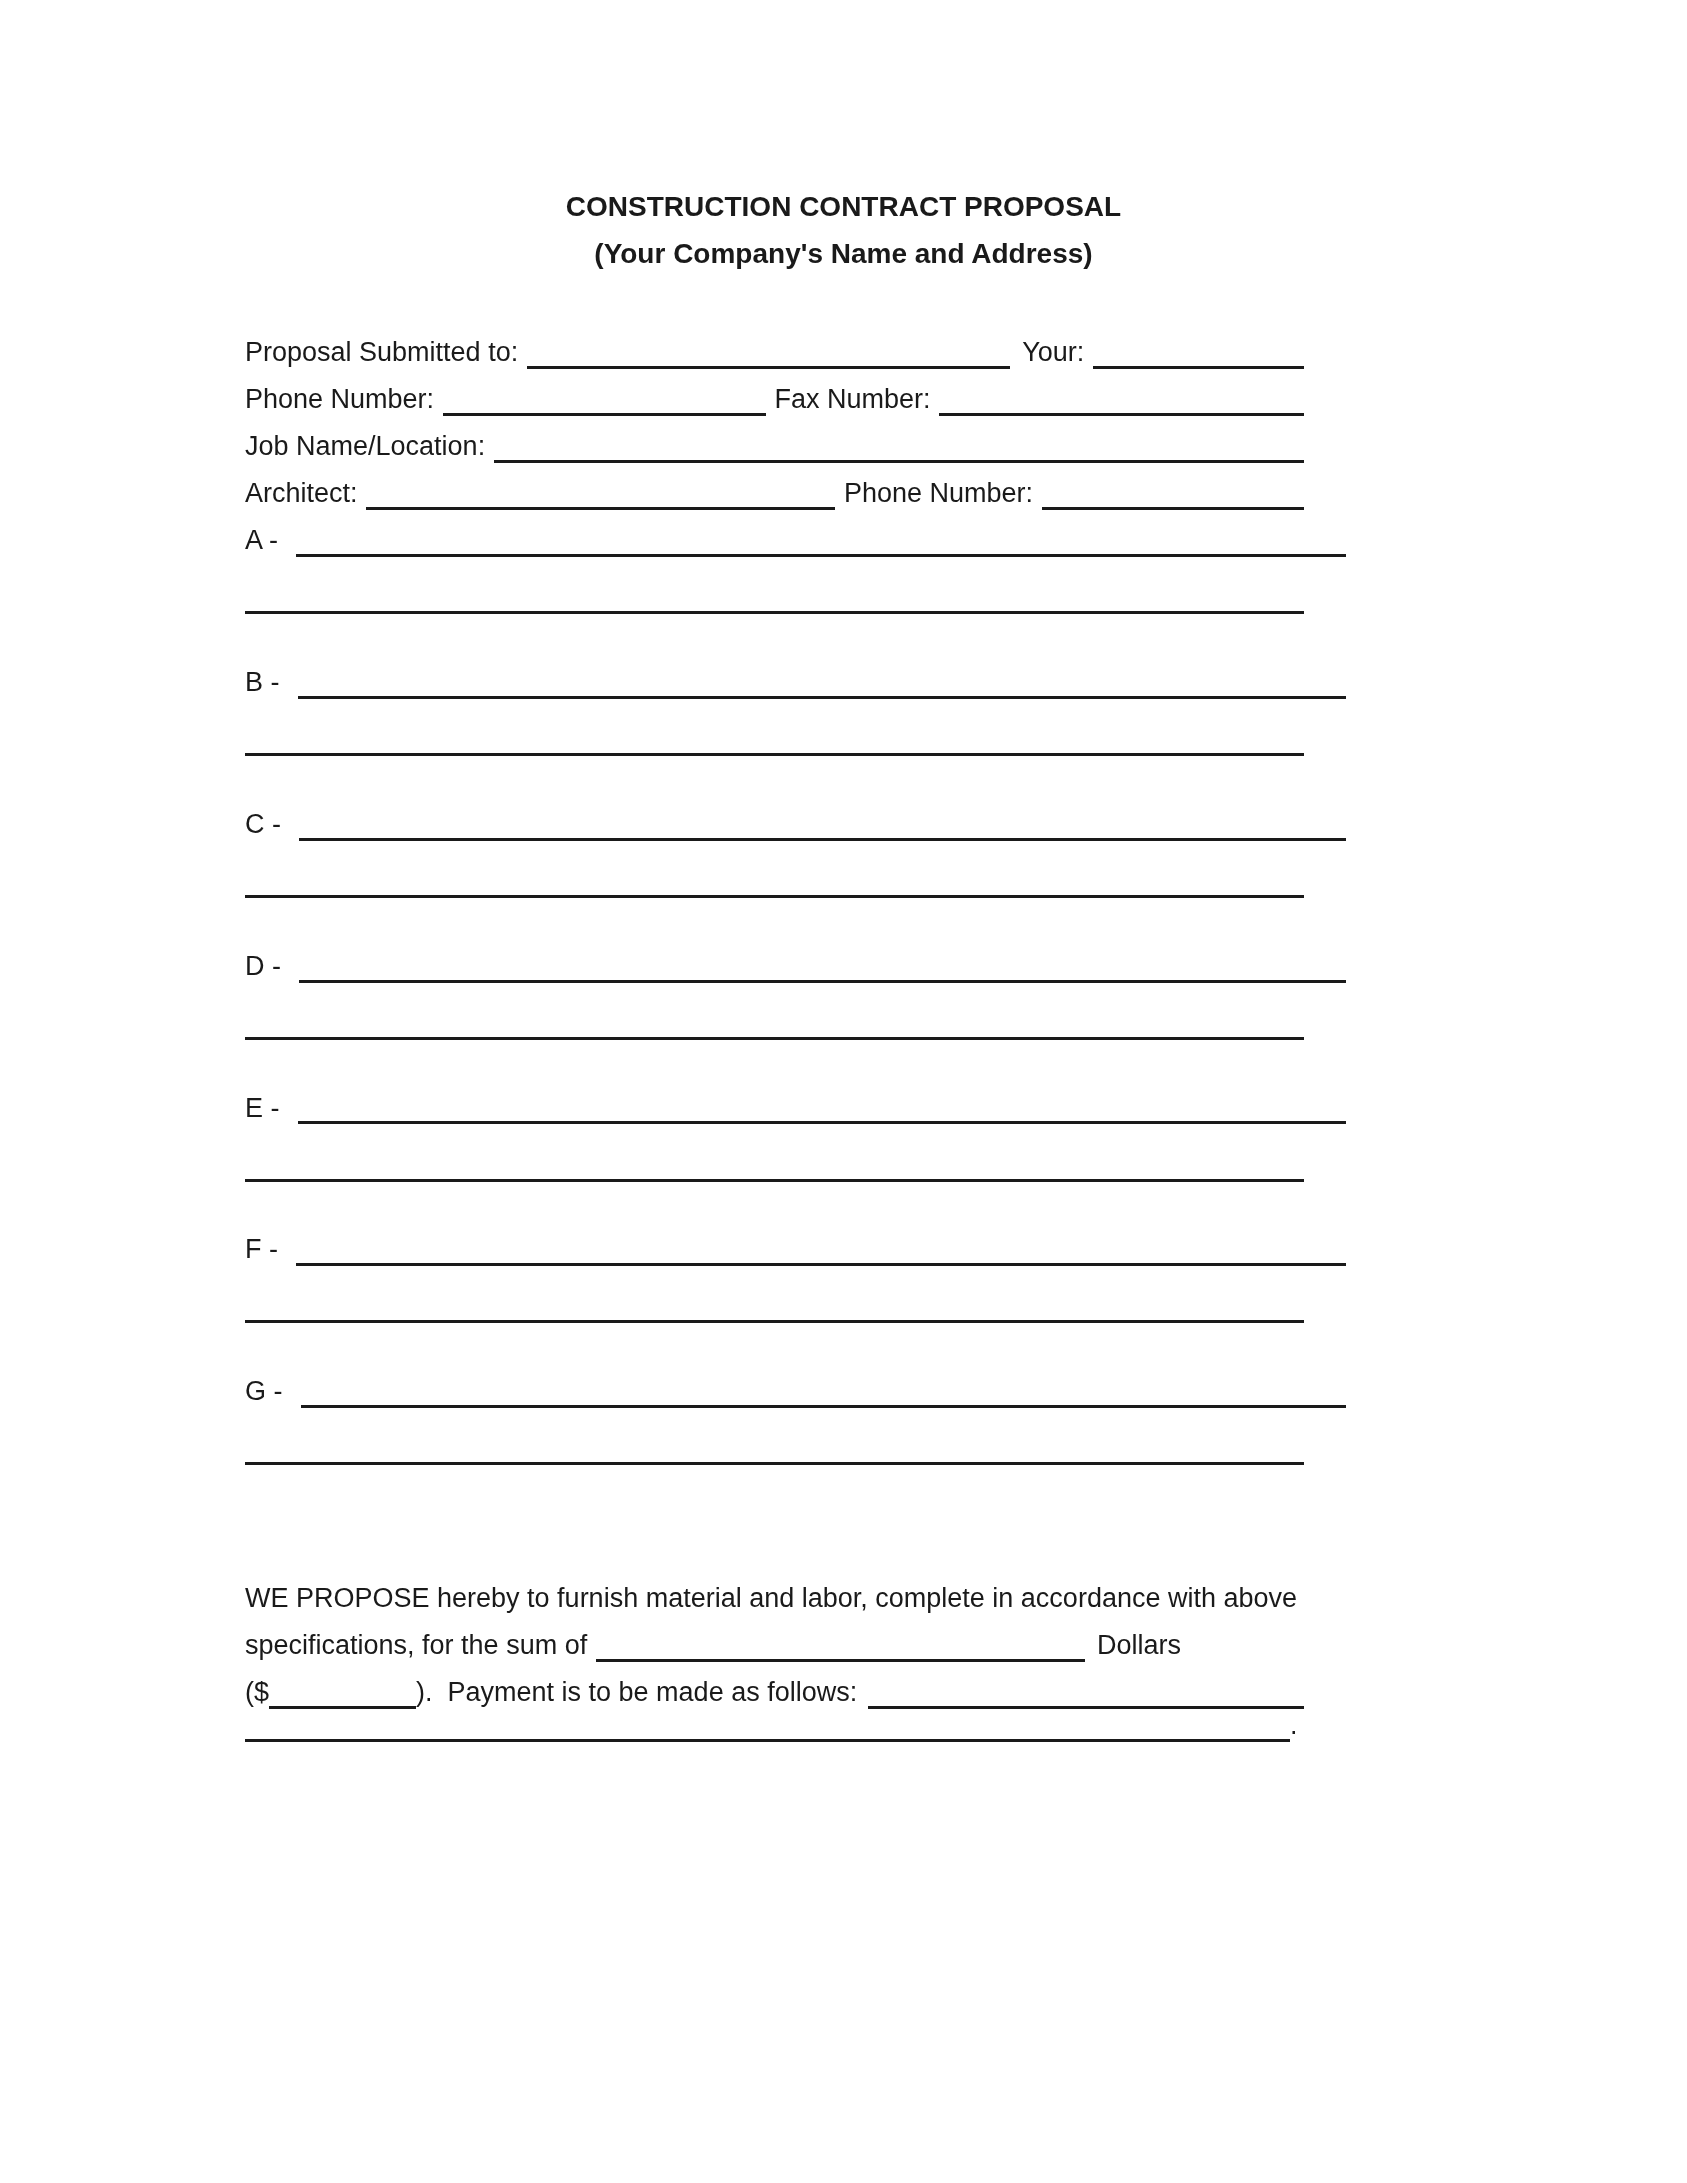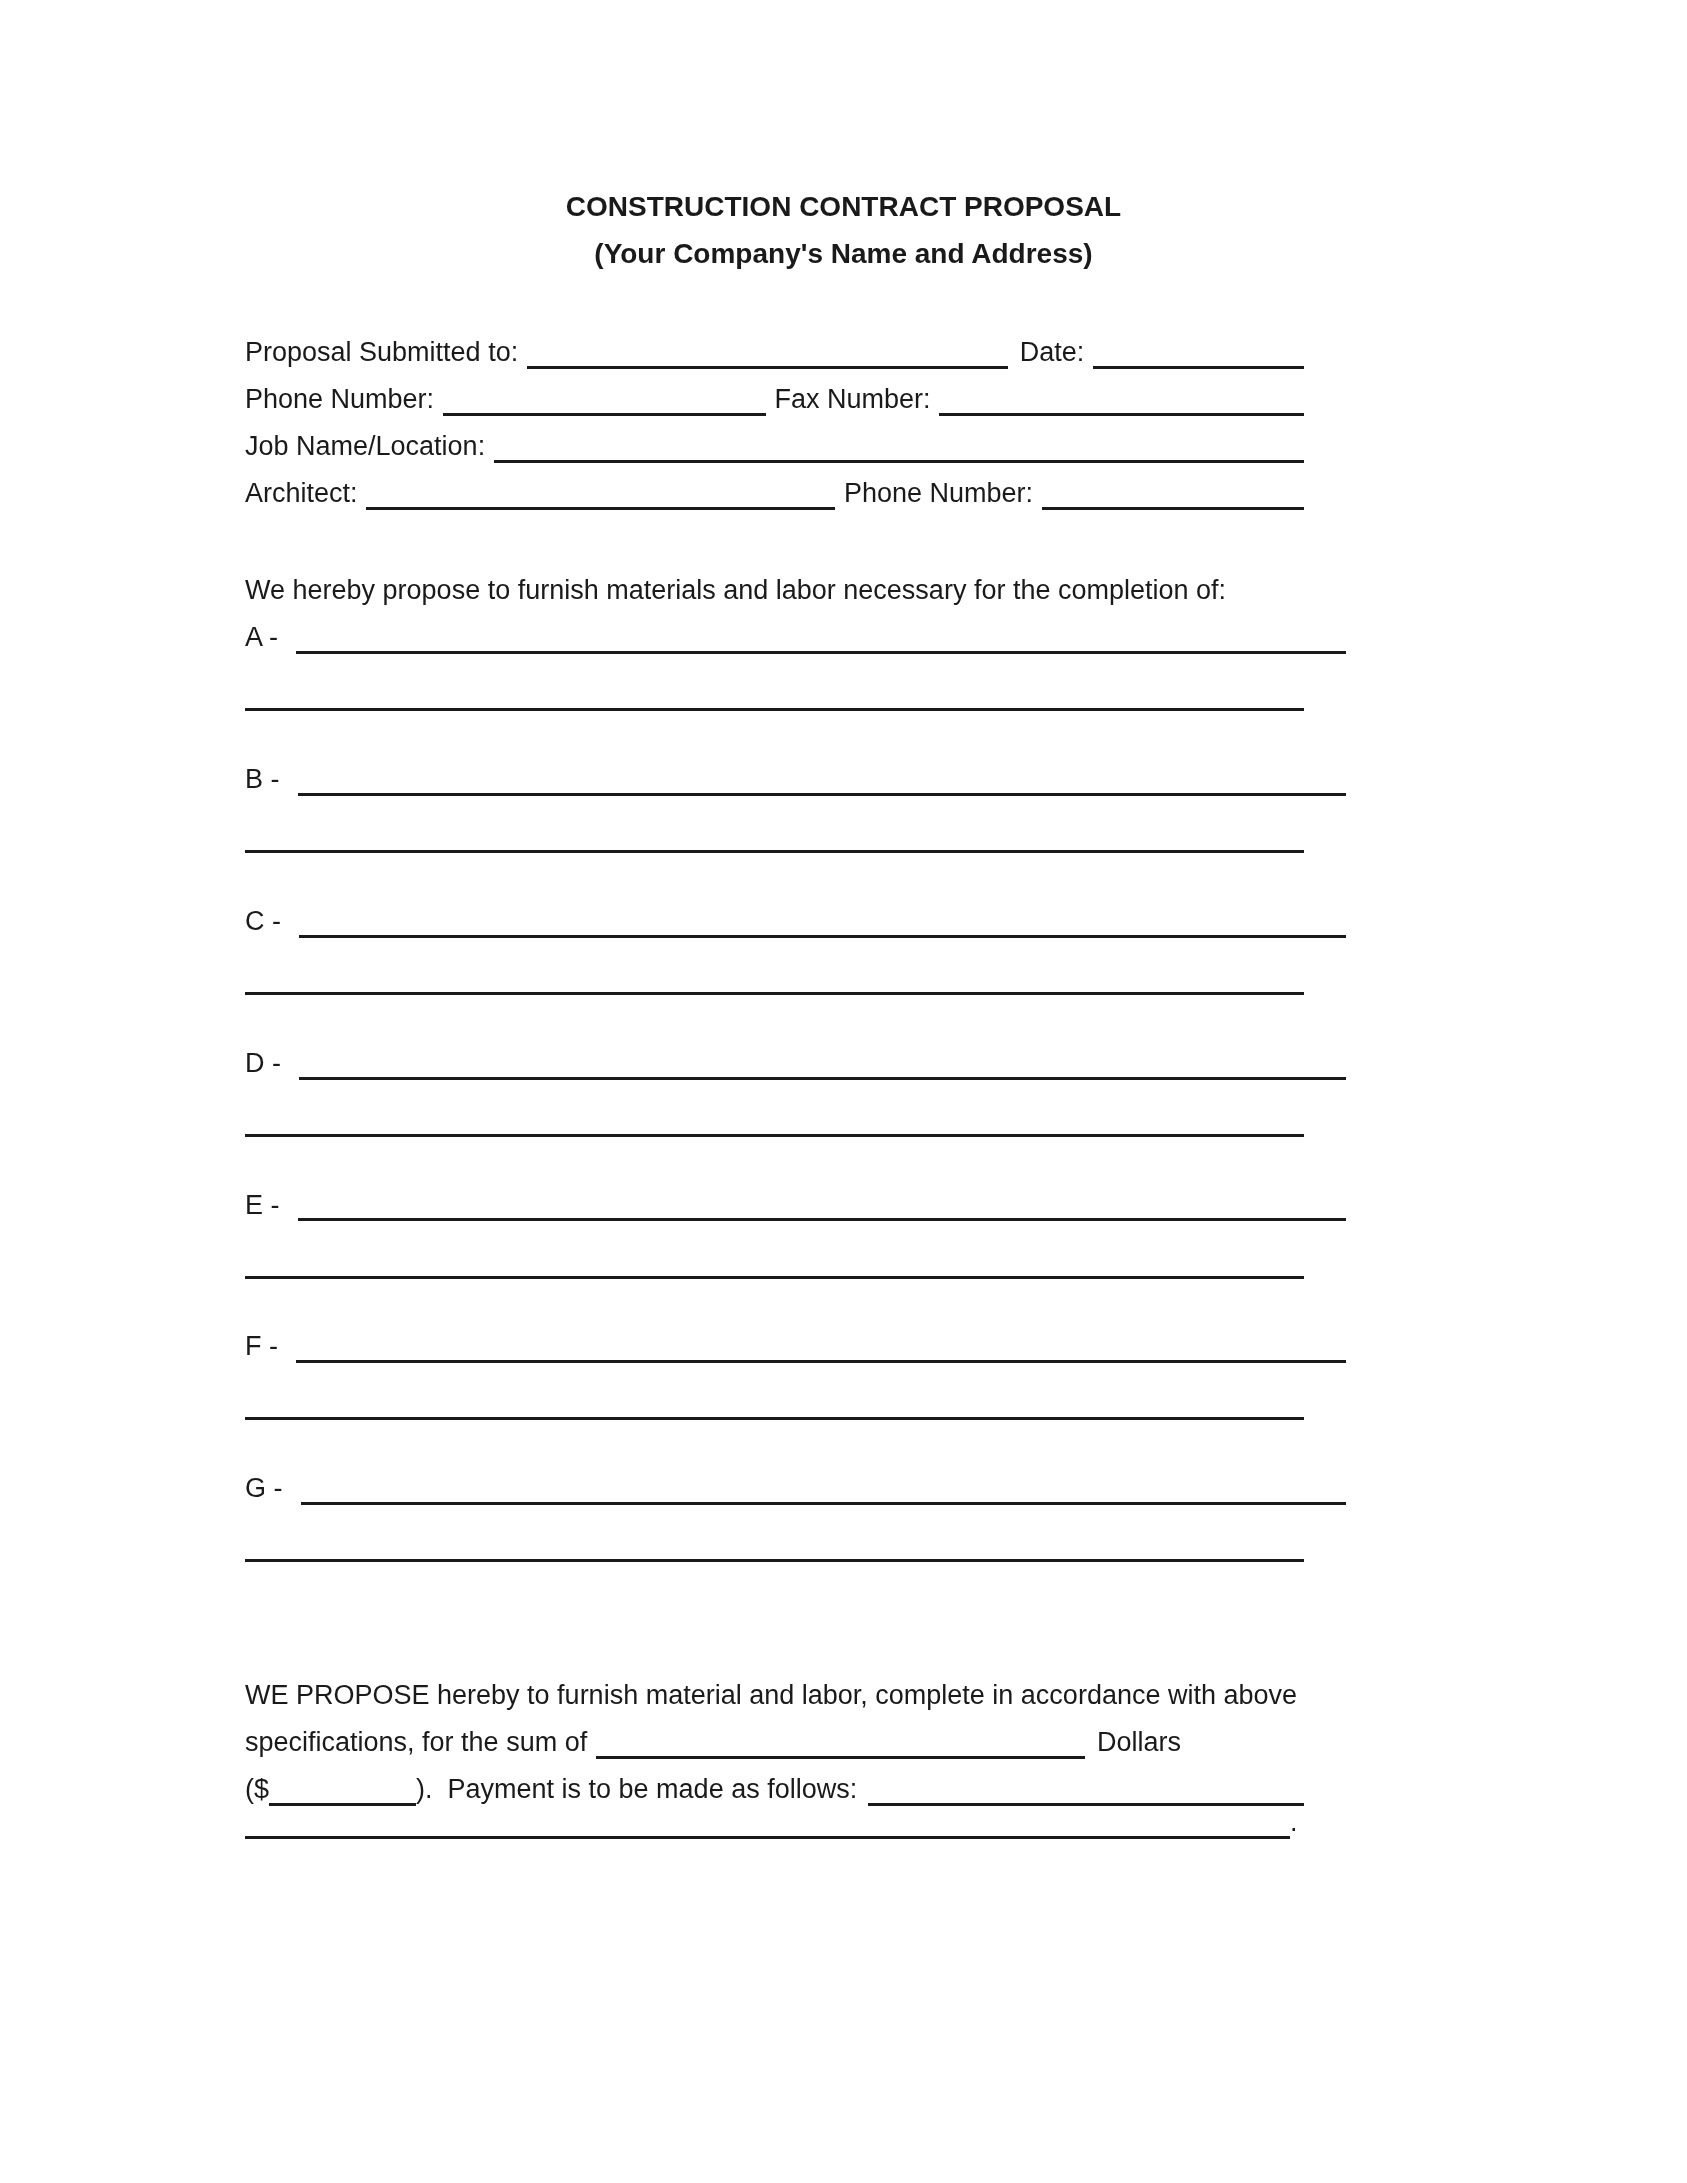--- a/index.html
+++ b/index.html
@@ -44,44 +44,41 @@
 
   <div class="title-block">
     <div class="title">CONSTRUCTION CONTRACT PROPOSAL</div>
     <div class="subtitle">(Your Company's Name and Address)</div>
   </div>
 
   <div class="hdr">
     <div class="frow">
       <span class="lbl">Proposal Submitted to:</span>
       <span class="ul grow ml10"></span>
-      <span class="lbl ml14">Date:</span>
+      <span class="lbl ml14">Your:</span>
       <span class="ul w242 ml10"></span>
     </div>
     <div class="frow">
       <span class="lbl">Phone Number:</span>
       <span class="ul w370 ml10"></span>
       <span class="lbl ml10">Fax Number:</span>
       <span class="ul grow ml10"></span>
     </div>
     <div class="frow">
       <span class="lbl">Job Name/Location:</span>
       <span class="ul grow ml10"></span>
     </div>
     <div class="frow">
       <span class="lbl">Architect:</span>
       <span class="ul w537 ml10"></span>
       <span class="lbl ml10">Phone Number:</span>
       <span class="ul grow ml10"></span>
     </div>
   </div>
 
-  <div class="intro frow">
-    <span class="lbl">We hereby propose to furnish materials and labor necessary for the completion of:</span>
-  </div>
 
   <div class="sections">
 
     <div class="section">
       <div class="frow">
         <span class="lbl">A - </span>
         <span class="ul grow ml12"></span>
       </div>
       <div class="cont">
         <div class="bar"></div>

